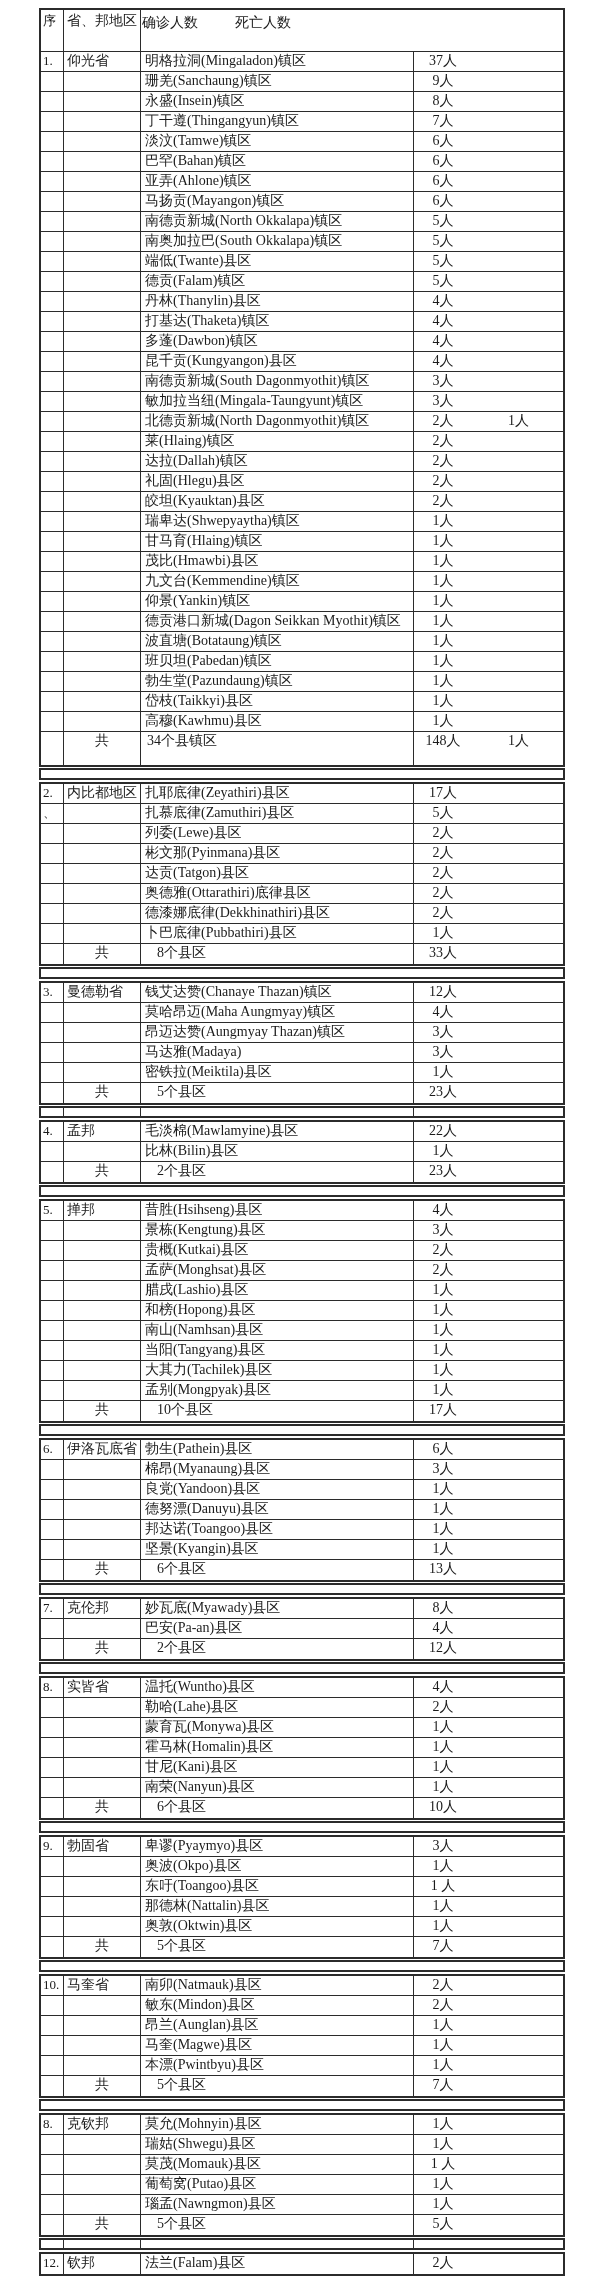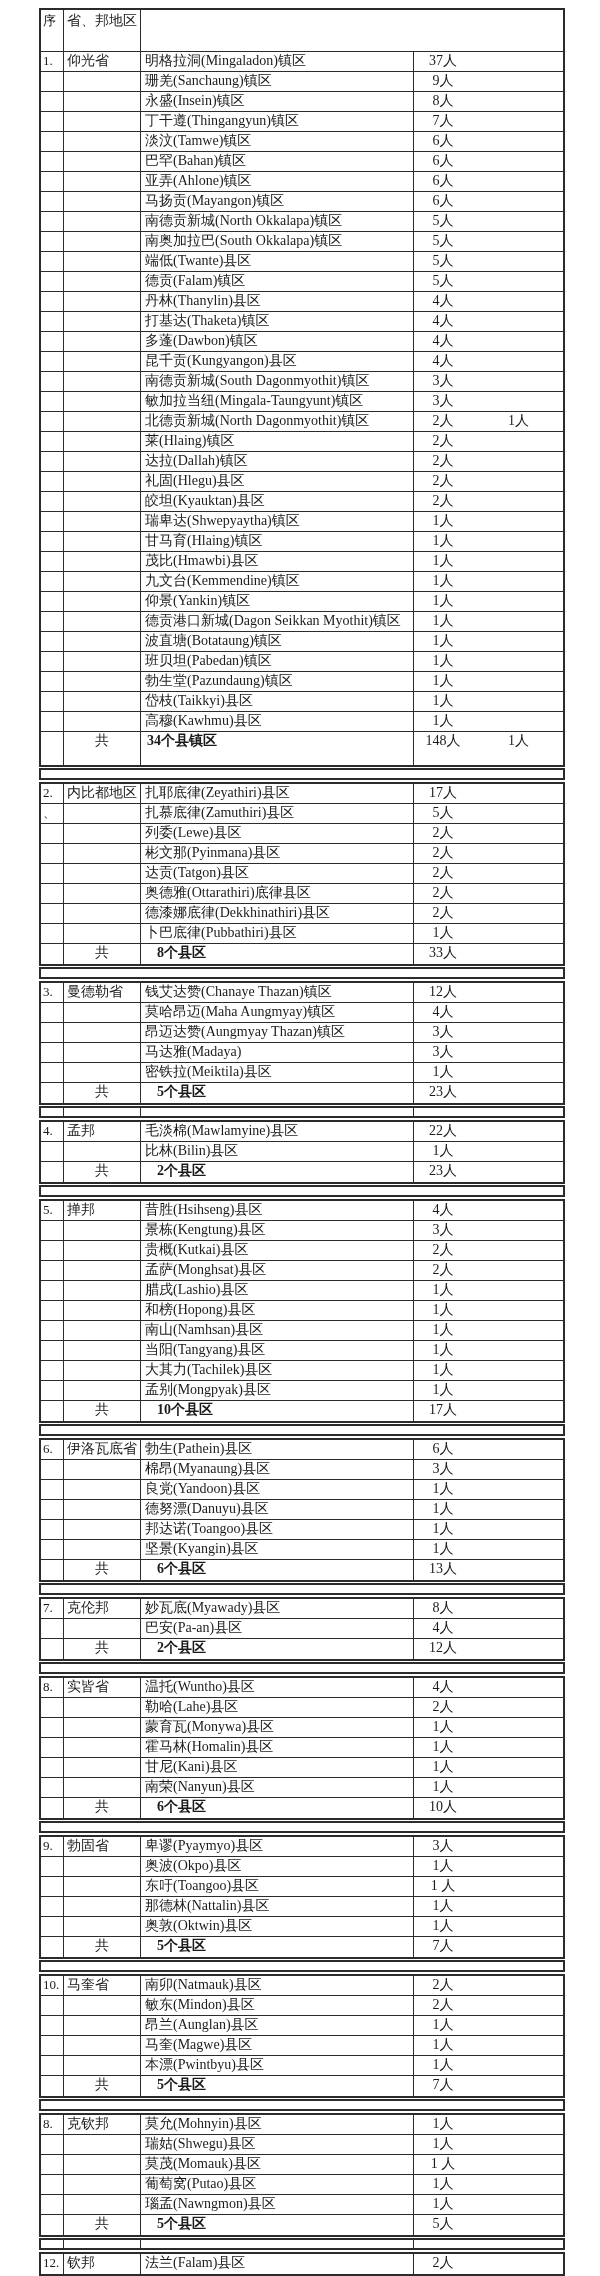--- a/index.html
+++ b/index.html
@@ -22,39 +22,43 @@
   .cell{box-sizing:border-box;border-right:1px solid #2b2b2b;overflow:hidden;}
   .c-seq{width:23px;padding-left:2px;font-size:13px;}
   .c-region{width:77px;padding-left:3px;}
   .c-place{width:273px;padding-left:4px;}
   .c-num{flex:1;display:flex;border-right:none;}
   .c-conf{width:58px;text-align:center;border-right:none;}
   .c-dead{flex:1;padding-left:36px;border-right:none;}
   .header-row{height:42px;}
   .header-row .cell{padding-top:2px;}
   .total-row .c-region{text-align:center;padding-left:0;}
-  .total-row .c-place{padding-left:16px;font-weight:bold;}
+  .total-row .c-place{padding-left:16px;}
   .total-row.first-total .c-place{padding-left:6px;}
   .total-row.tall{height:33px;}
   .sep{
     width:526px;height:12px;border:2px solid #2b2b2b;
     box-sizing:border-box;margin:1px 0 2px 0;background:#fff;
   }
   .sep.divided{display:flex;}
   .sep .cell{height:100%;}
 </style>
 </head>
 <body>
 
 <div class="page">
   <div id="table-mount">
       <div class="sec">
         <div class="row header-row">
           <div class="cell c-seq">序</div>
           <div class="cell c-region">省、邦地区</div>
+          <div class="cell c-num">
+            <div class="cell c-conf">确诊人数</div>
+            <div class="cell c-dead">死亡人数</div>
+          </div>
         </div>
         <div class="row">
           <div class="cell c-seq">1.</div>
           <div class="cell c-region">仰光省</div>
           <div class="cell c-place">明格拉洞(Mingaladon)镇区</div>
           <div class="cell c-num">
             <div class="cell c-conf">37人</div>
             <div class="cell c-dead"></div>
           </div>
         </div>

